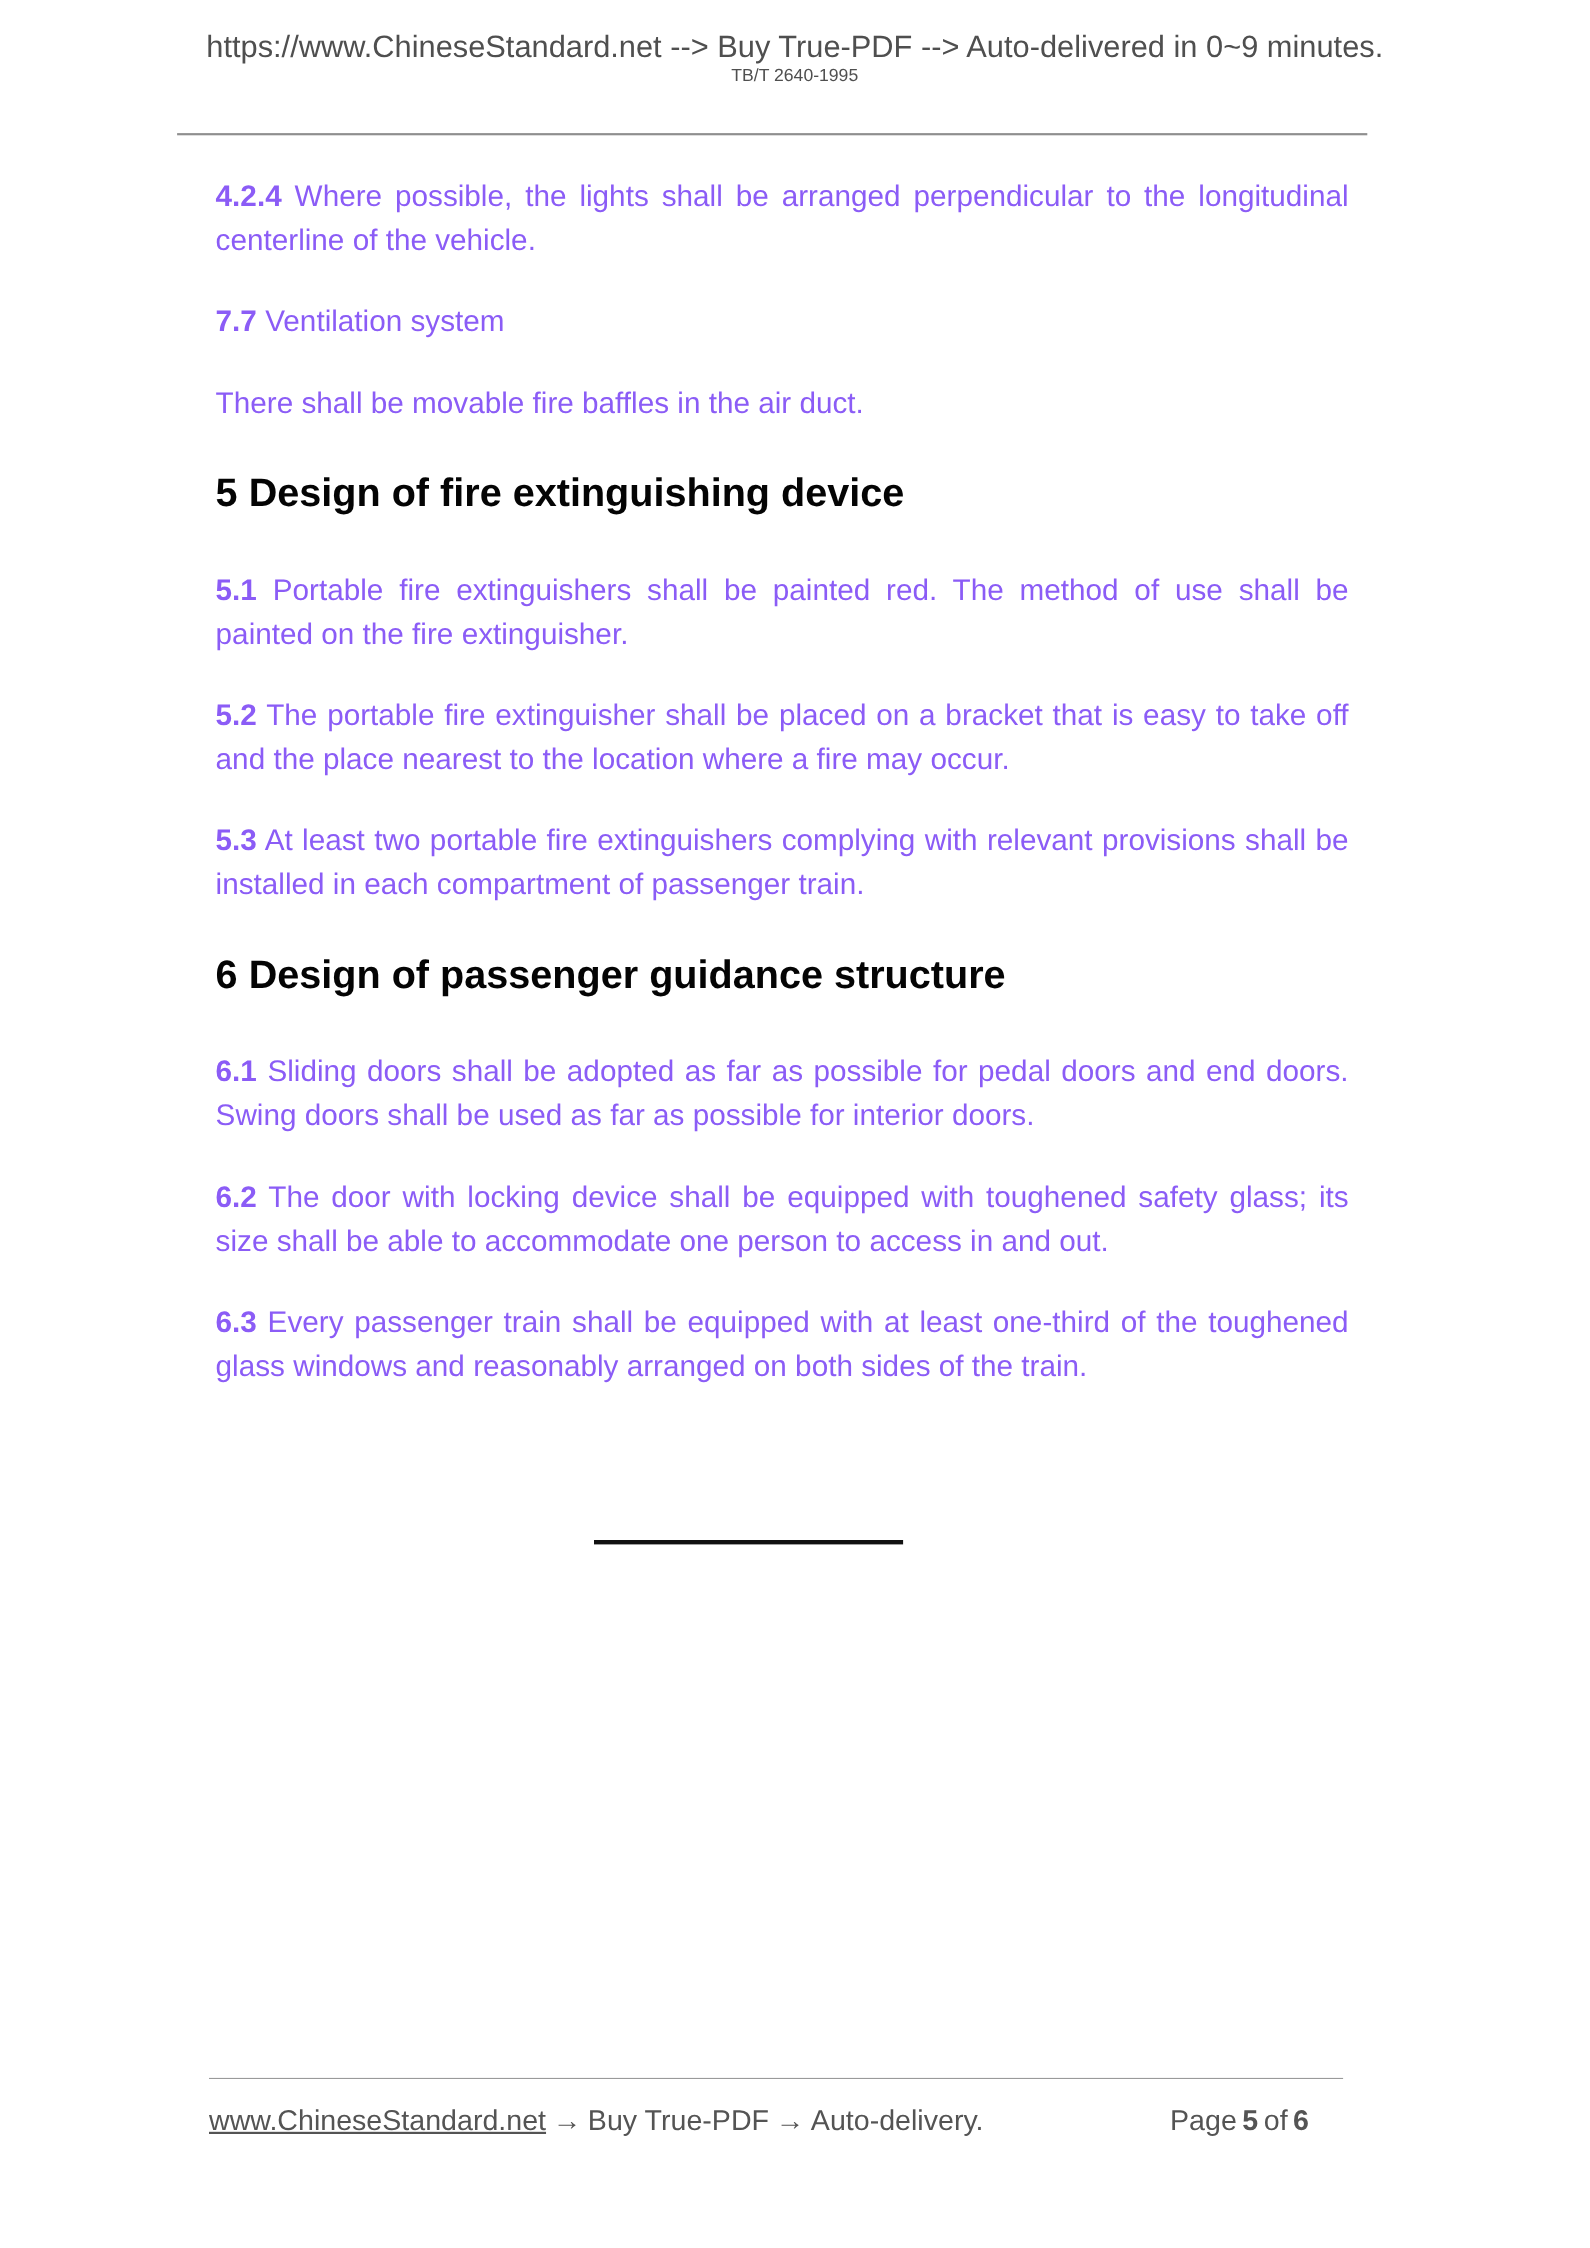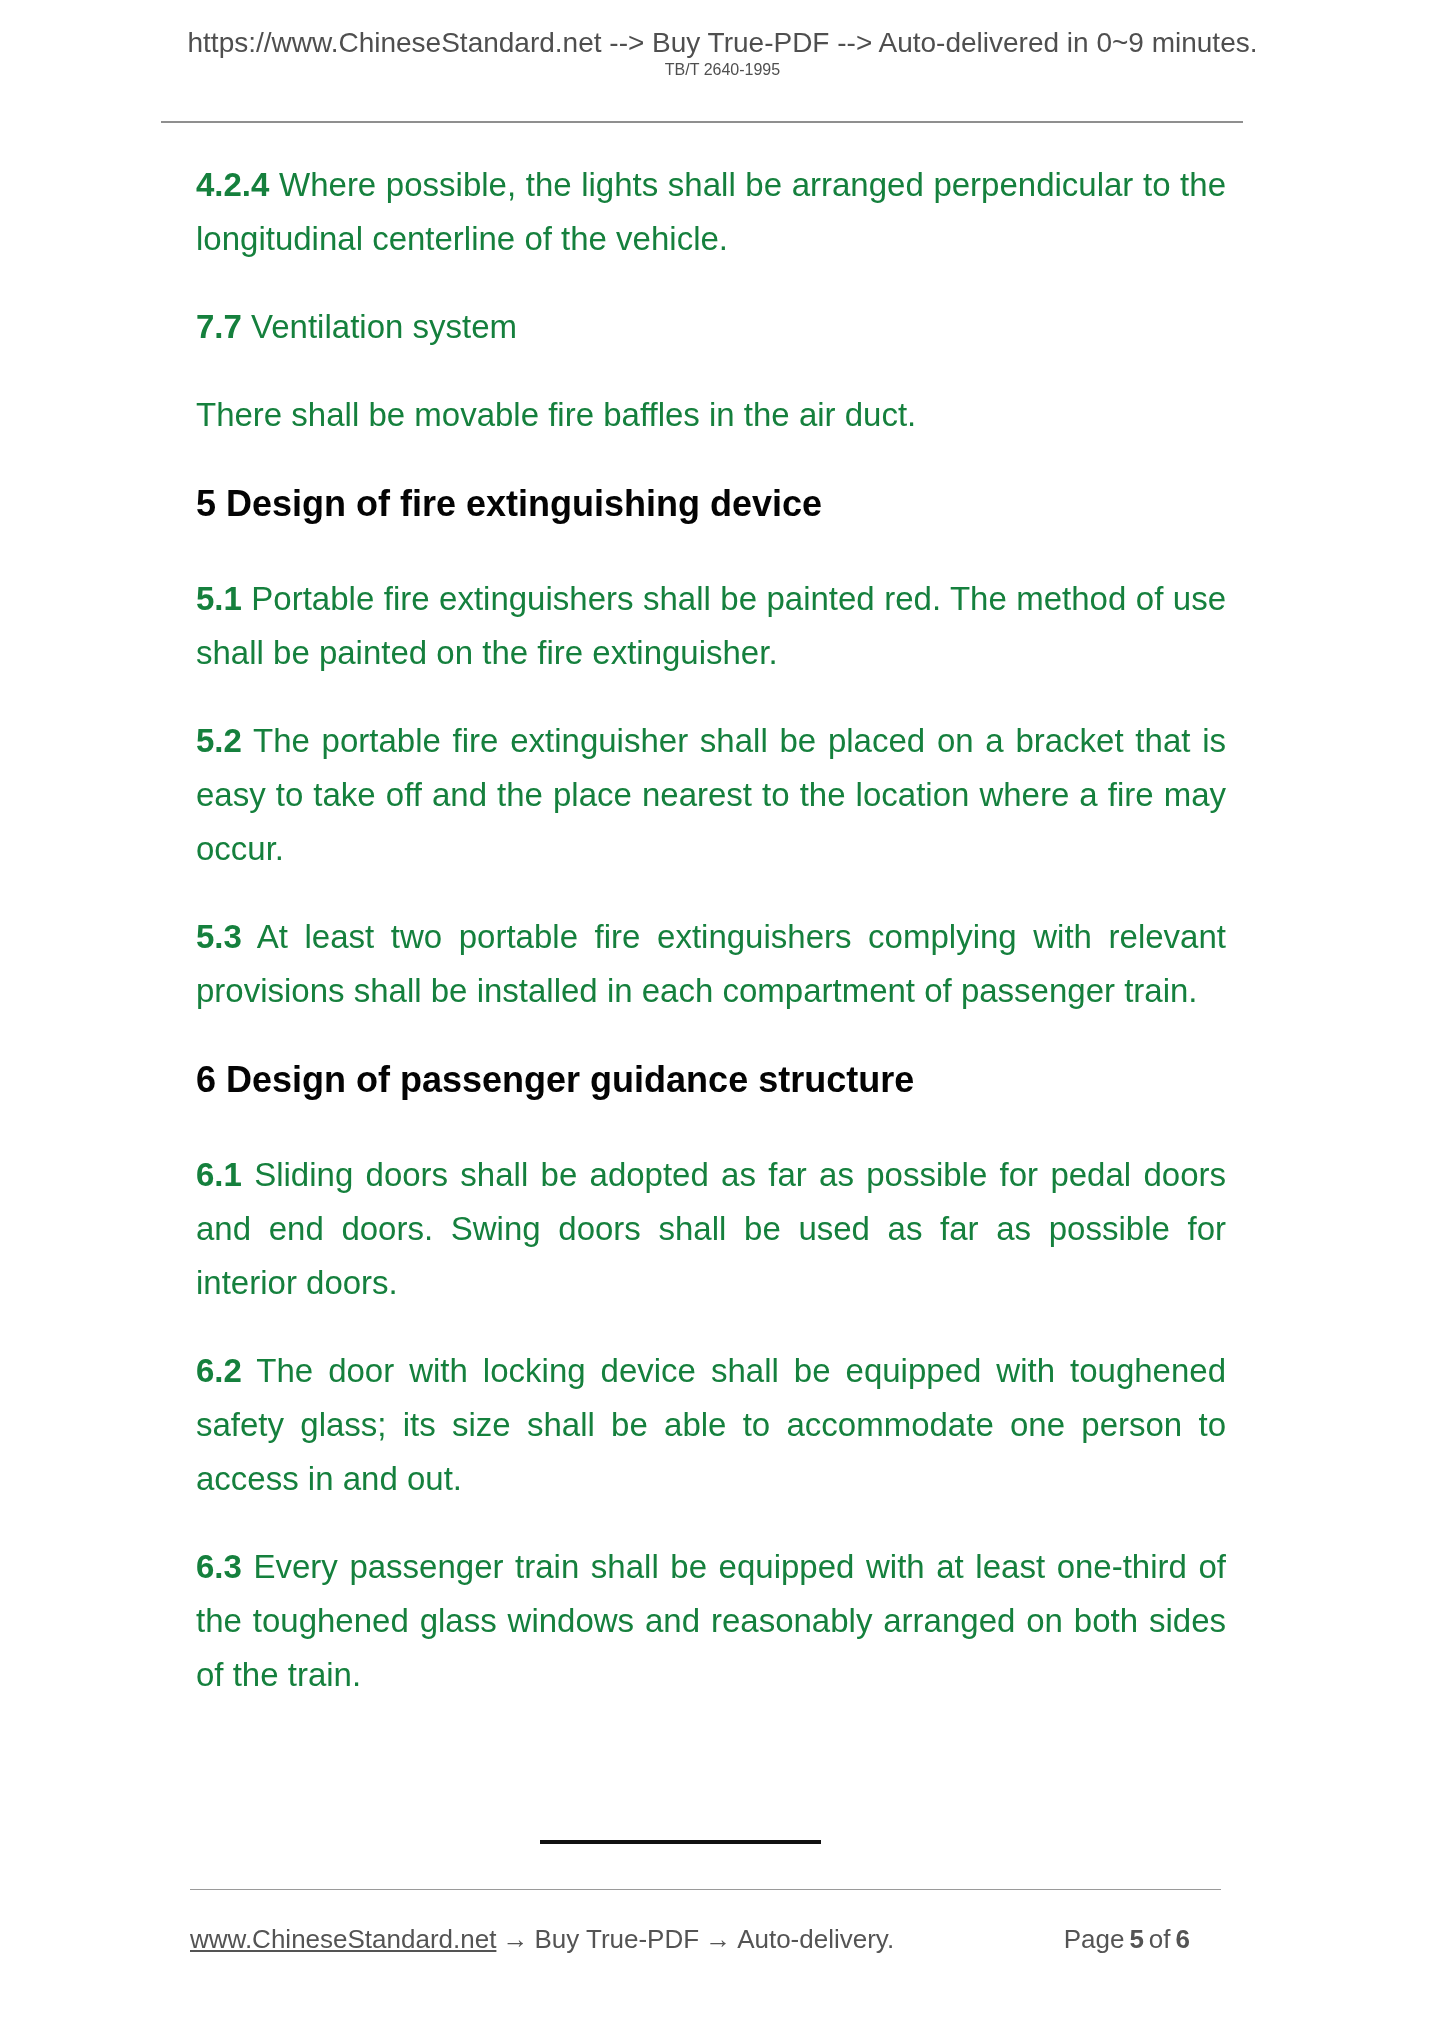--- a/index.html
+++ b/index.html
@@ -36,24 +36,24 @@
 
   
   .content {
     position: absolute;
     top: 158px;
     left: 196px;
     width: 1030px;
   }
   .clause {
     margin: 0 0 34px 0;
-    font-size: 33px;
-    line-height: 54px;
+    font-size: 27px;
+    line-height: 40px;
     text-align: justify;
-    color: #15803d;
+    color: #8b5cf6;
   }
   .clause .num { font-weight: bold; }
   .doc-heading {
     margin: 40px 0 46px 0;
     font-size: 36px;
     line-height: 44px;
     font-weight: bold;
     color: #040404;
   }
   .end-divider {
@@ -64,21 +64,21 @@
     height: 0;
   }
 
   
   .footer {
     position: absolute;
     top: 1889px;
     left: 190px;
     width: 1031px;
     border-top: 1px solid #9a9a9a;
-    padding-top: 34px;
+    padding-top: 22px;
     display: flex;
     justify-content: space-between;
     align-items: baseline;
     font-size: 26px;
     color: #545454;
   }
   .footer-left { white-space: nowrap; }
   .footer-link {
     color: #545454;
     text-decoration: underline;

